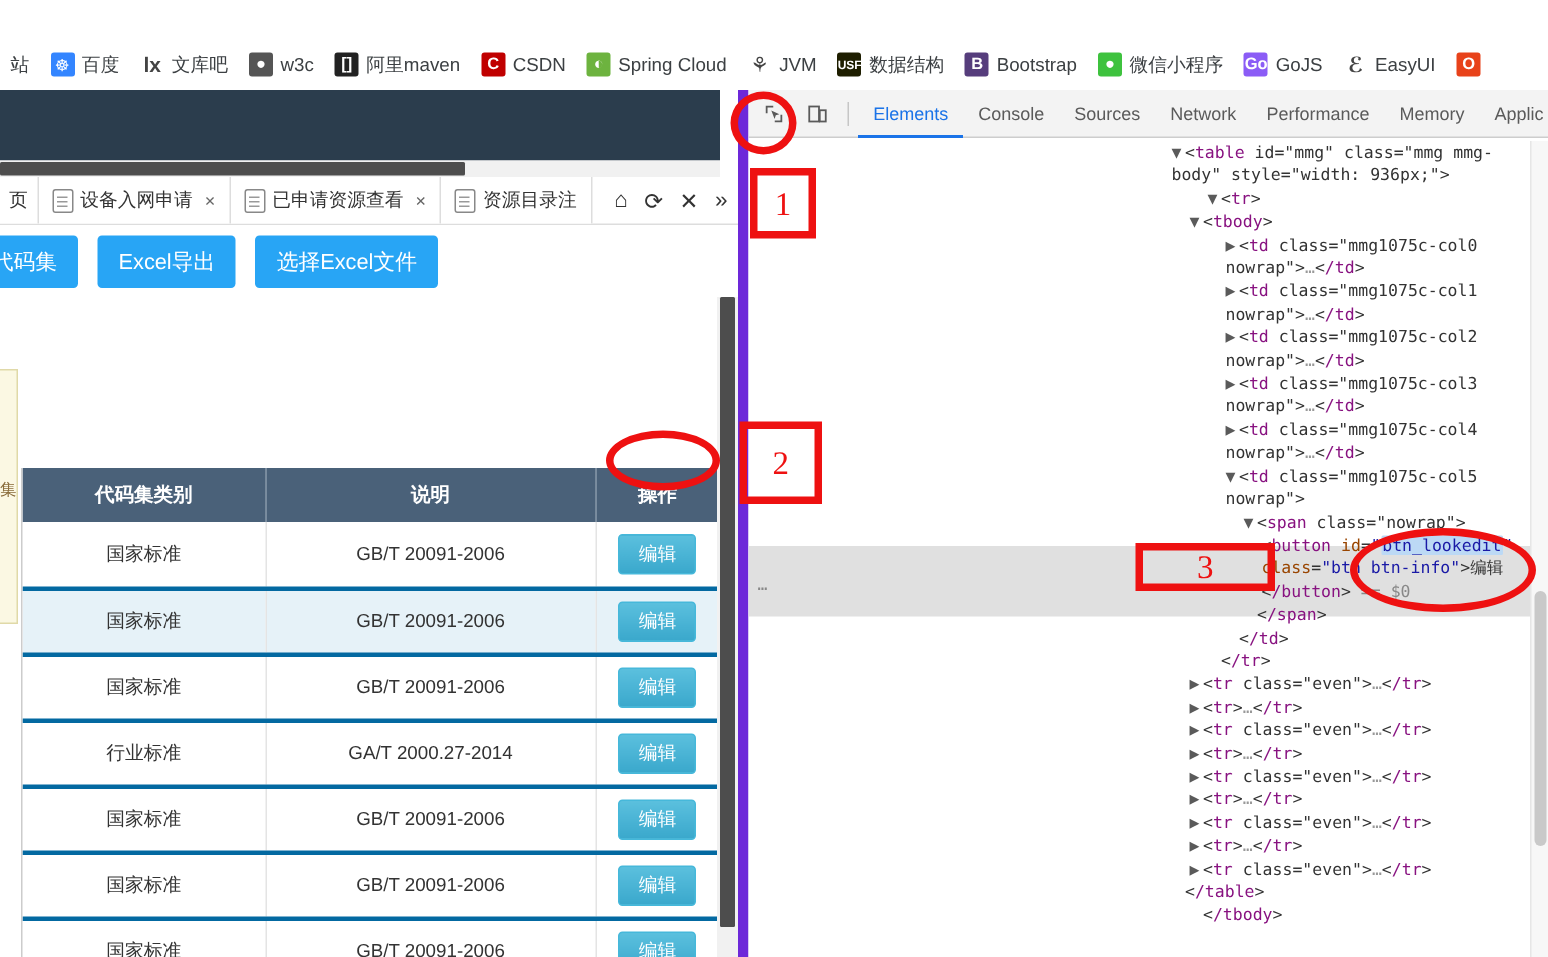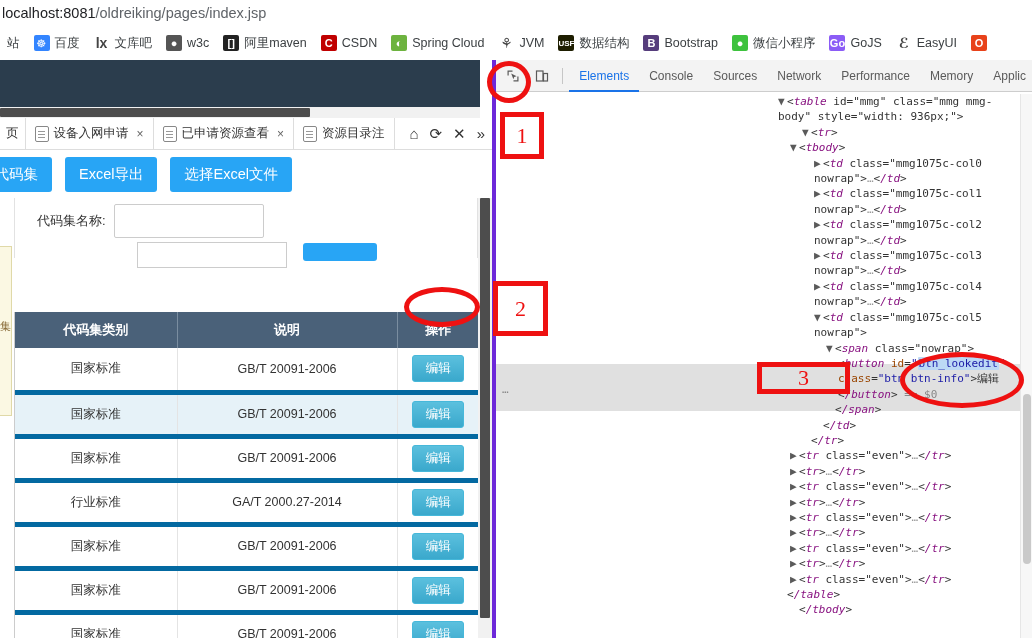--- a/index.html
+++ b/index.html
@@ -117,21 +117,21 @@
     border-left: 1px solid #ccc;
   }
   table.grid { width: 464px; border-collapse: collapse; table-layout: fixed; }
   table.grid th {
     background: #4a6179; color: #fff; font-size: 13px; font-weight: bold;
     height: 36px; text-align: center; border-right: 1px solid #7a8da0;
   }
   table.grid th:last-child { border-right: none; }
   table.grid td {
     height: 44px; font-size: 12.5px; color: #333; text-align: center;
-    border-bottom: 5px solid #0369a1; border-right: 1px solid #e4e4e4;
+    border-bottom: 3px solid #0369a1; border-right: 1px solid #e4e4e4;
     background: #fff; overflow: hidden; white-space: nowrap;
   }
   table.grid td:last-child { border-right: none; }
   table.grid tr.even td { background: #e6f2f8; }
   .colcat { width: 162px; }
   .coldesc { width: 220px; }
   .colop { width: 82px; }
   .editbtn {
     display: inline-block; width: 52px; height: 27px; line-height: 25px;
     background: linear-gradient(to bottom, #5bc0de 0%, #3aa8cc 100%);
@@ -151,21 +151,21 @@
   }
   .leftstub {
     position: absolute; left: 0; top: 186px; width: 12px; height: 170px;
     background: #fbf8e3; border: 1px solid #e0d9a8; border-left: none;
   }
   .leftstub .t { font-size: 11px; color: #8a6d3b; padding-top: 72px; text-align: center; }
 
   
   .devtools {
     position: absolute; left: 492px; top: 60px; width: 540px; height: 578px;
-    background: #fff; border-left: 4px solid #6d28d9;
+    background: #fff; border-left: 7px solid #6d28d9;
   }
   .dt-toolbar {
     position: absolute; left: 0; top: 0; width: 540px; height: 32px;
     background: #f3f3f3; border-bottom: 1px solid #cdcdcd;
     display: flex; align-items: center; font-size: 12px; color: #5a5a5a;
   }
   .dt-iconbtn {
     width: 28px; height: 24px; margin-left: 4px; display: flex;
     align-items: center; justify-content: center; border-radius: 2px;
   }
@@ -176,21 +176,21 @@
   }
   .dt-tab.active { color: #1a73e8; box-shadow: inset 0 -2px 0 #1a73e8; }
 
   .dom {
     position: absolute; left: 0; top: 32px; width: 540px; height: 546px;
     overflow: hidden; background: #fff;
     font-family: "DejaVu Sans Mono", "Liberation Mono", monospace;
     font-size: 11px; line-height: 15.4px; color: #333;
     padding: 2px 0 0 0;
   }
-  .tw { color: #881280; font-style: italic; }    
+  .tw { color: #881280; }    
   .at { color: #994500; }    
   .av { color: #1a1aa6; }       
   .tx { color: #333; }       
   .el { color: #999; }       
   .sel-var { color: #888; }
   .arrow { color: #5a5a5a; display: inline-block; width: 9px; }
   .hl { background: #bcd9f5; border-radius: 1px; padding: 0 1px; }
   .selrow {
     position: absolute; left: 0; width: 540px; height: 47px;
     background: #e0e0e0;
@@ -223,24 +223,20 @@
     position: absolute; right: 4px; bottom: 14px;
     font-size: 14.5px; color: #d9d9d9; letter-spacing: 0.2px;
     font-family: "Liberation Sans", sans-serif; white-space: nowrap;
   }
 </style>
 </head>
 <body>
 
 <div id="root">
 
-  <div class="omnibox">
-    <span class="host">localhost:8081</span>
-      <span class="rest">/oldreiking/pages/index.jsp</span>
-  </div>
 
   <div class="bookmarkbar" id="bookmarkbar">
       <div class="bm">
         <span class="lbl">站</span>
       </div>
       <div class="bm">
         <span class="bmico" style="background: rgb(51, 133, 255);">☸</span>
         <span class="lbl">百度</span>
       </div>
       <div class="bm">
@@ -323,30 +319,20 @@
           <span>»</span>
         </div>
       </div>
 
     <div class="toolbar">
       <button class="btn blue cut">增代码集</button>
       <button class="btn blue">Excel导出</button>
       <button class="btn blue">选择Excel文件</button>
     </div>
 
-    <div class="formbox">
-      <div class="formrow">
-        <span class="formlbl">代码集名称:</span>
-        <input class="formfield" type="text" value="" style="">
-      </div>
-      <div class="formrow2">
-        <input class="formfield2" type="text" value="" style="">
-        <button class="searchbtn"></button>
-      </div>
-    </div>
 
     <div class="leftstub">
       <div class="t">集</div>
     </div>
 
     <div class="gridwrap">
       <table class="grid">
         <thead>
             <tr id="gridhead">
               <th class="colcat">代码集类别</th>

